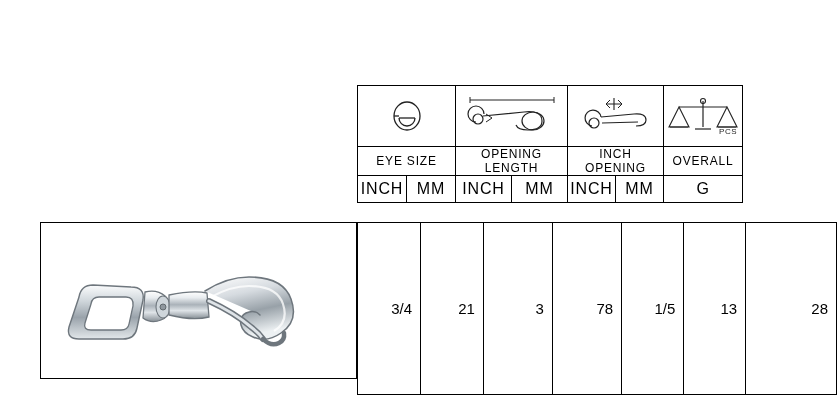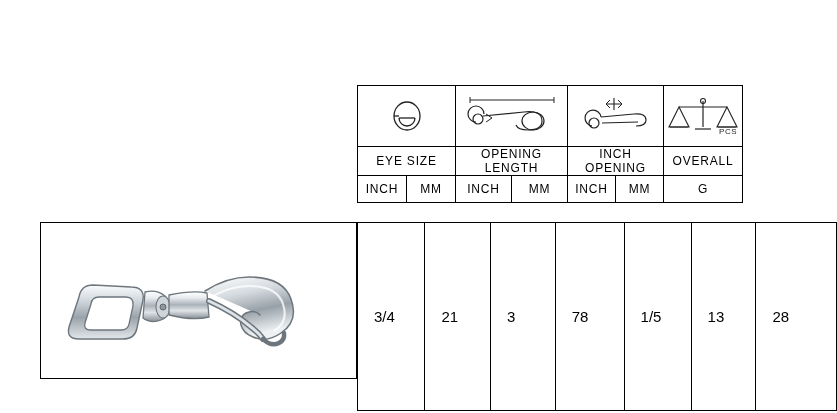--- a/index.html
+++ b/index.html
@@ -35,21 +35,21 @@
   .icon-row td {
     height: 60px;
   }
   .label-row td {
     height: 24px;
     font-size: 12px;
     letter-spacing: 0.8px;
   }
   .unit-row td {
     height: 26px;
-    font-size: 12px;
+    font-size: 16px;
     letter-spacing: 0.8px;
   }
 
   .col-eye      { width: 48px; }
   .col-eye2     { width: 48px; }
   .col-len      { width: 55px; }
   .col-len2     { width: 55px; }
   .col-snap     { width: 47px; }
   .col-snap2    { width: 47px; }
   .col-weight   { width: 78px; }
@@ -57,25 +57,25 @@
   
   .value-table {
     position: absolute;
     left: 357px;
     top: 222px;
     border-collapse: collapse;
     table-layout: fixed;
   }
   .value-table td {
     border: 1px solid #000;
-    text-align: left;
+    text-align: right;
     vertical-align: middle;
     height: 155px;
     font-size: 15px;
-    padding: 16px;
+    padding: 8px;
   }
 
   
   .product-box {
     position: absolute;
     left: 40px;
     top: 222px;
     width: 317px;
     height: 157px;
     border: 1px solid #000;

